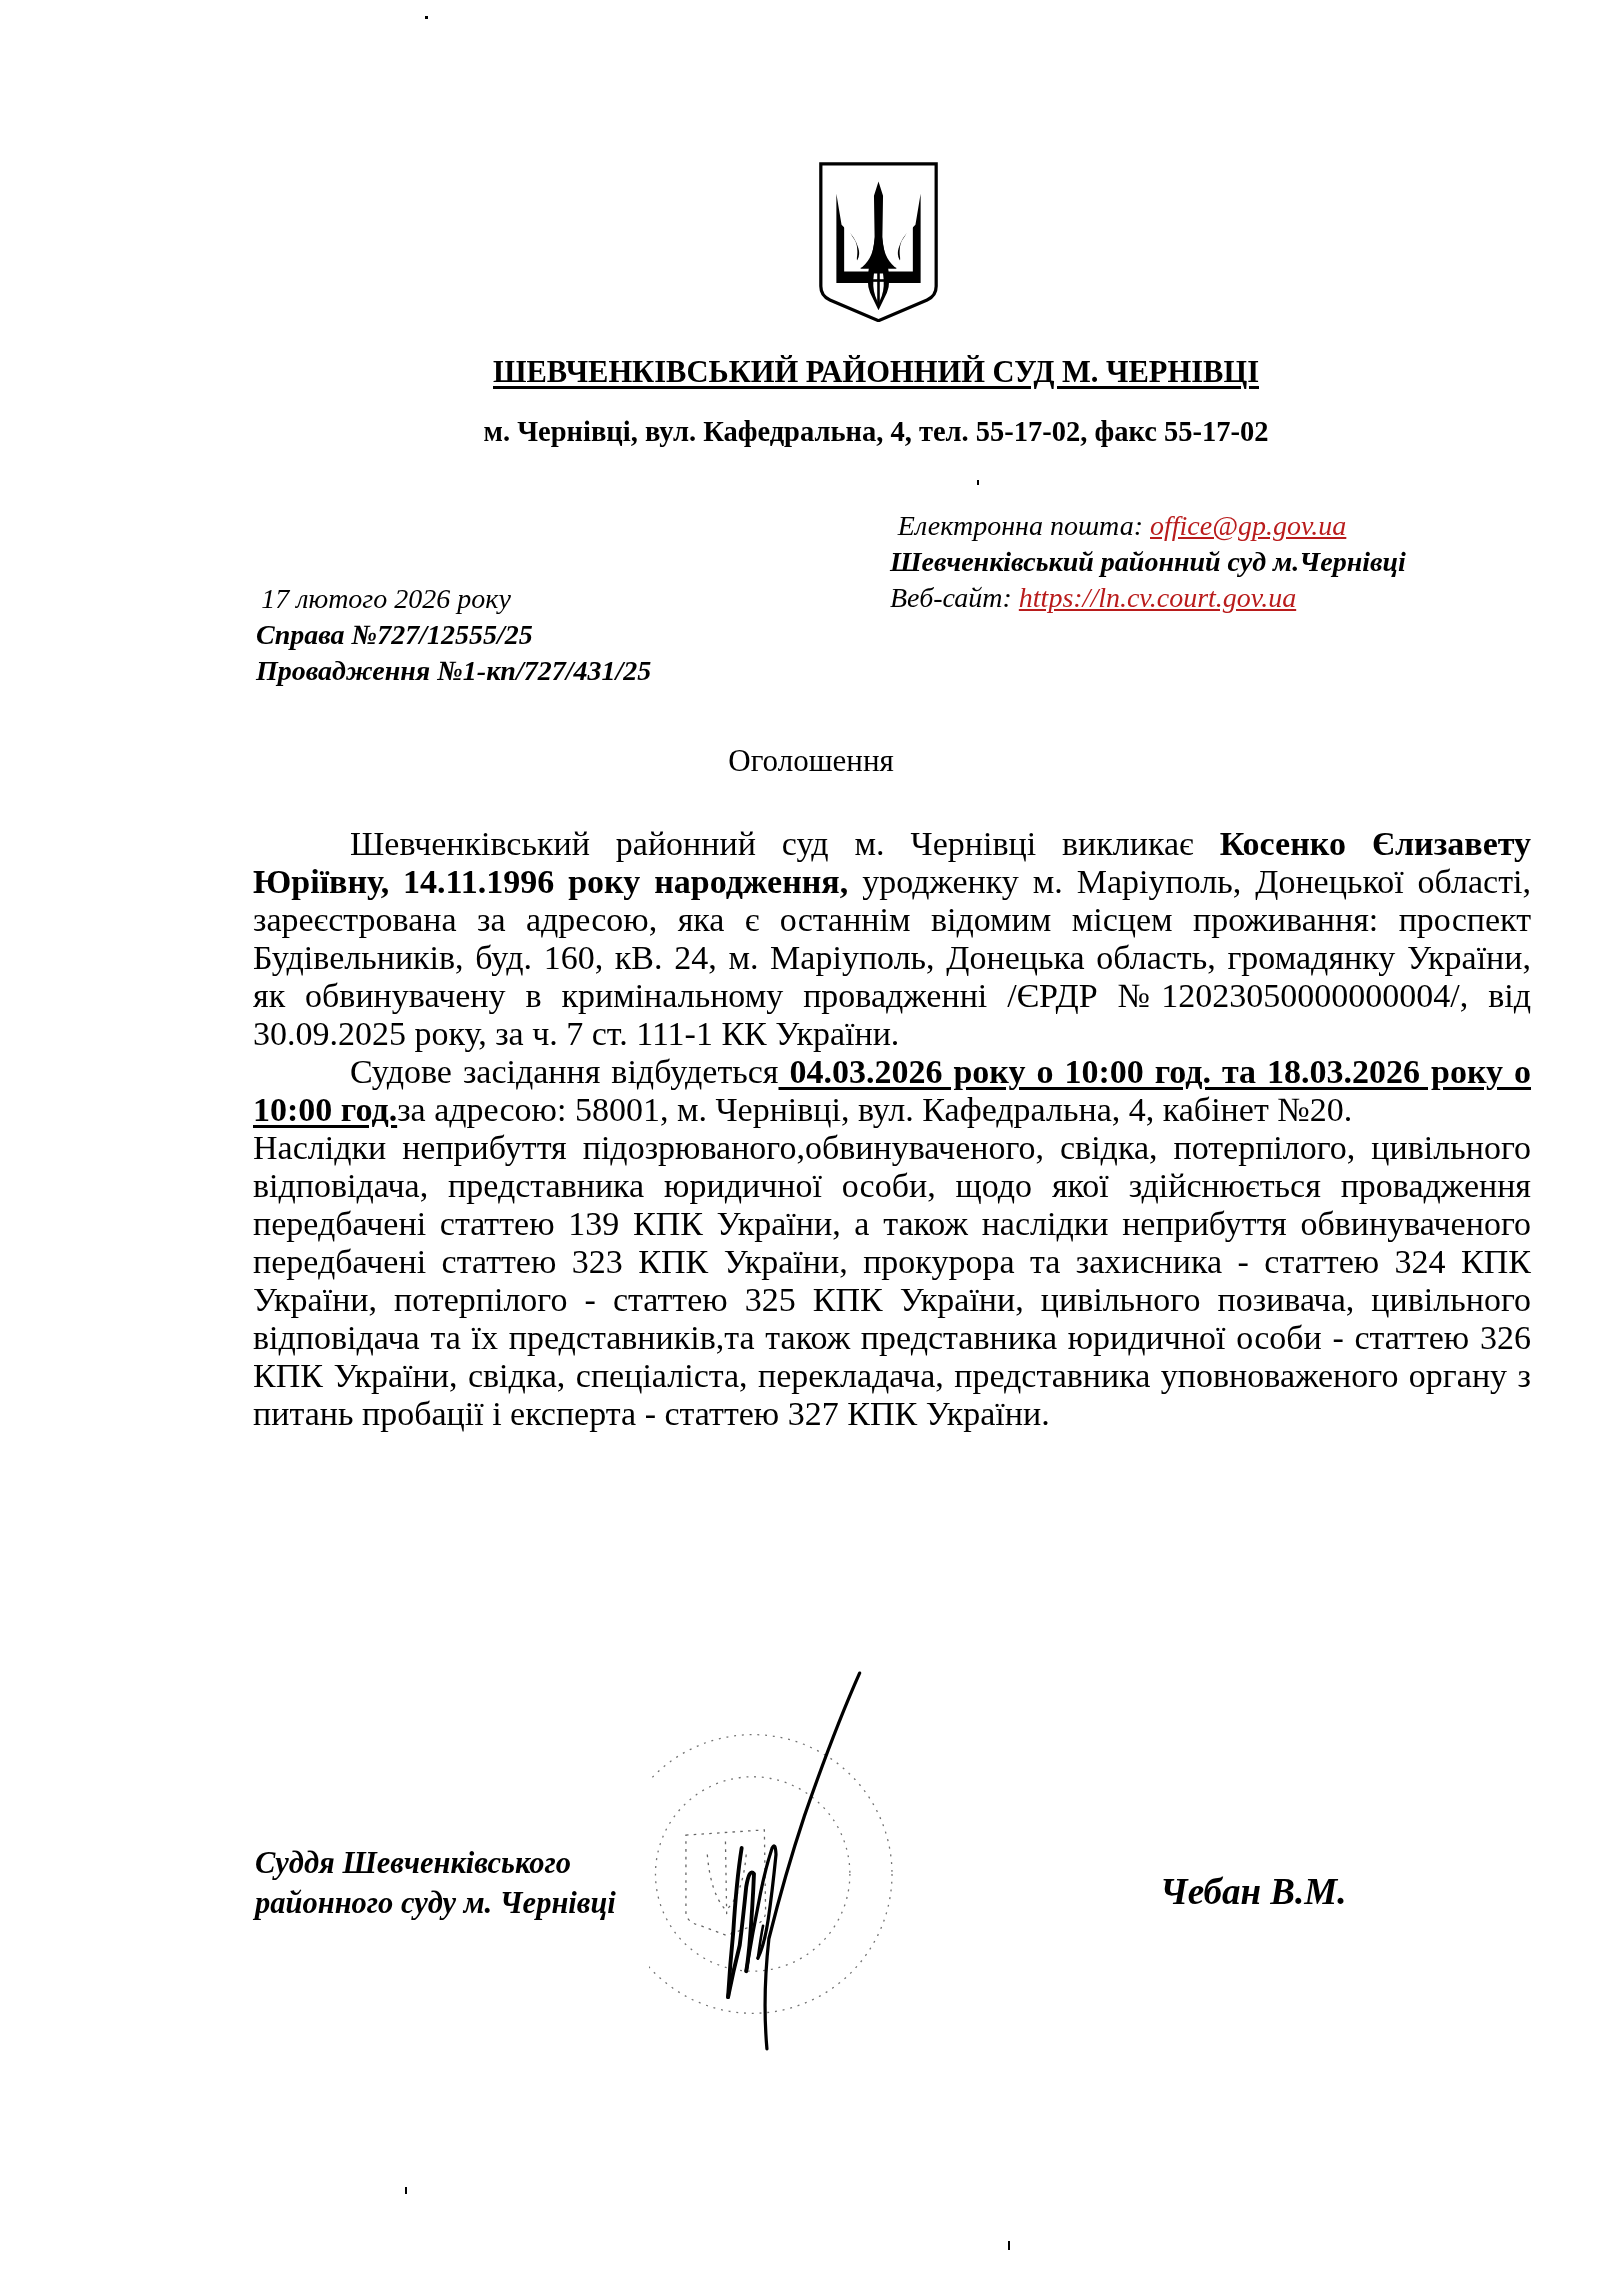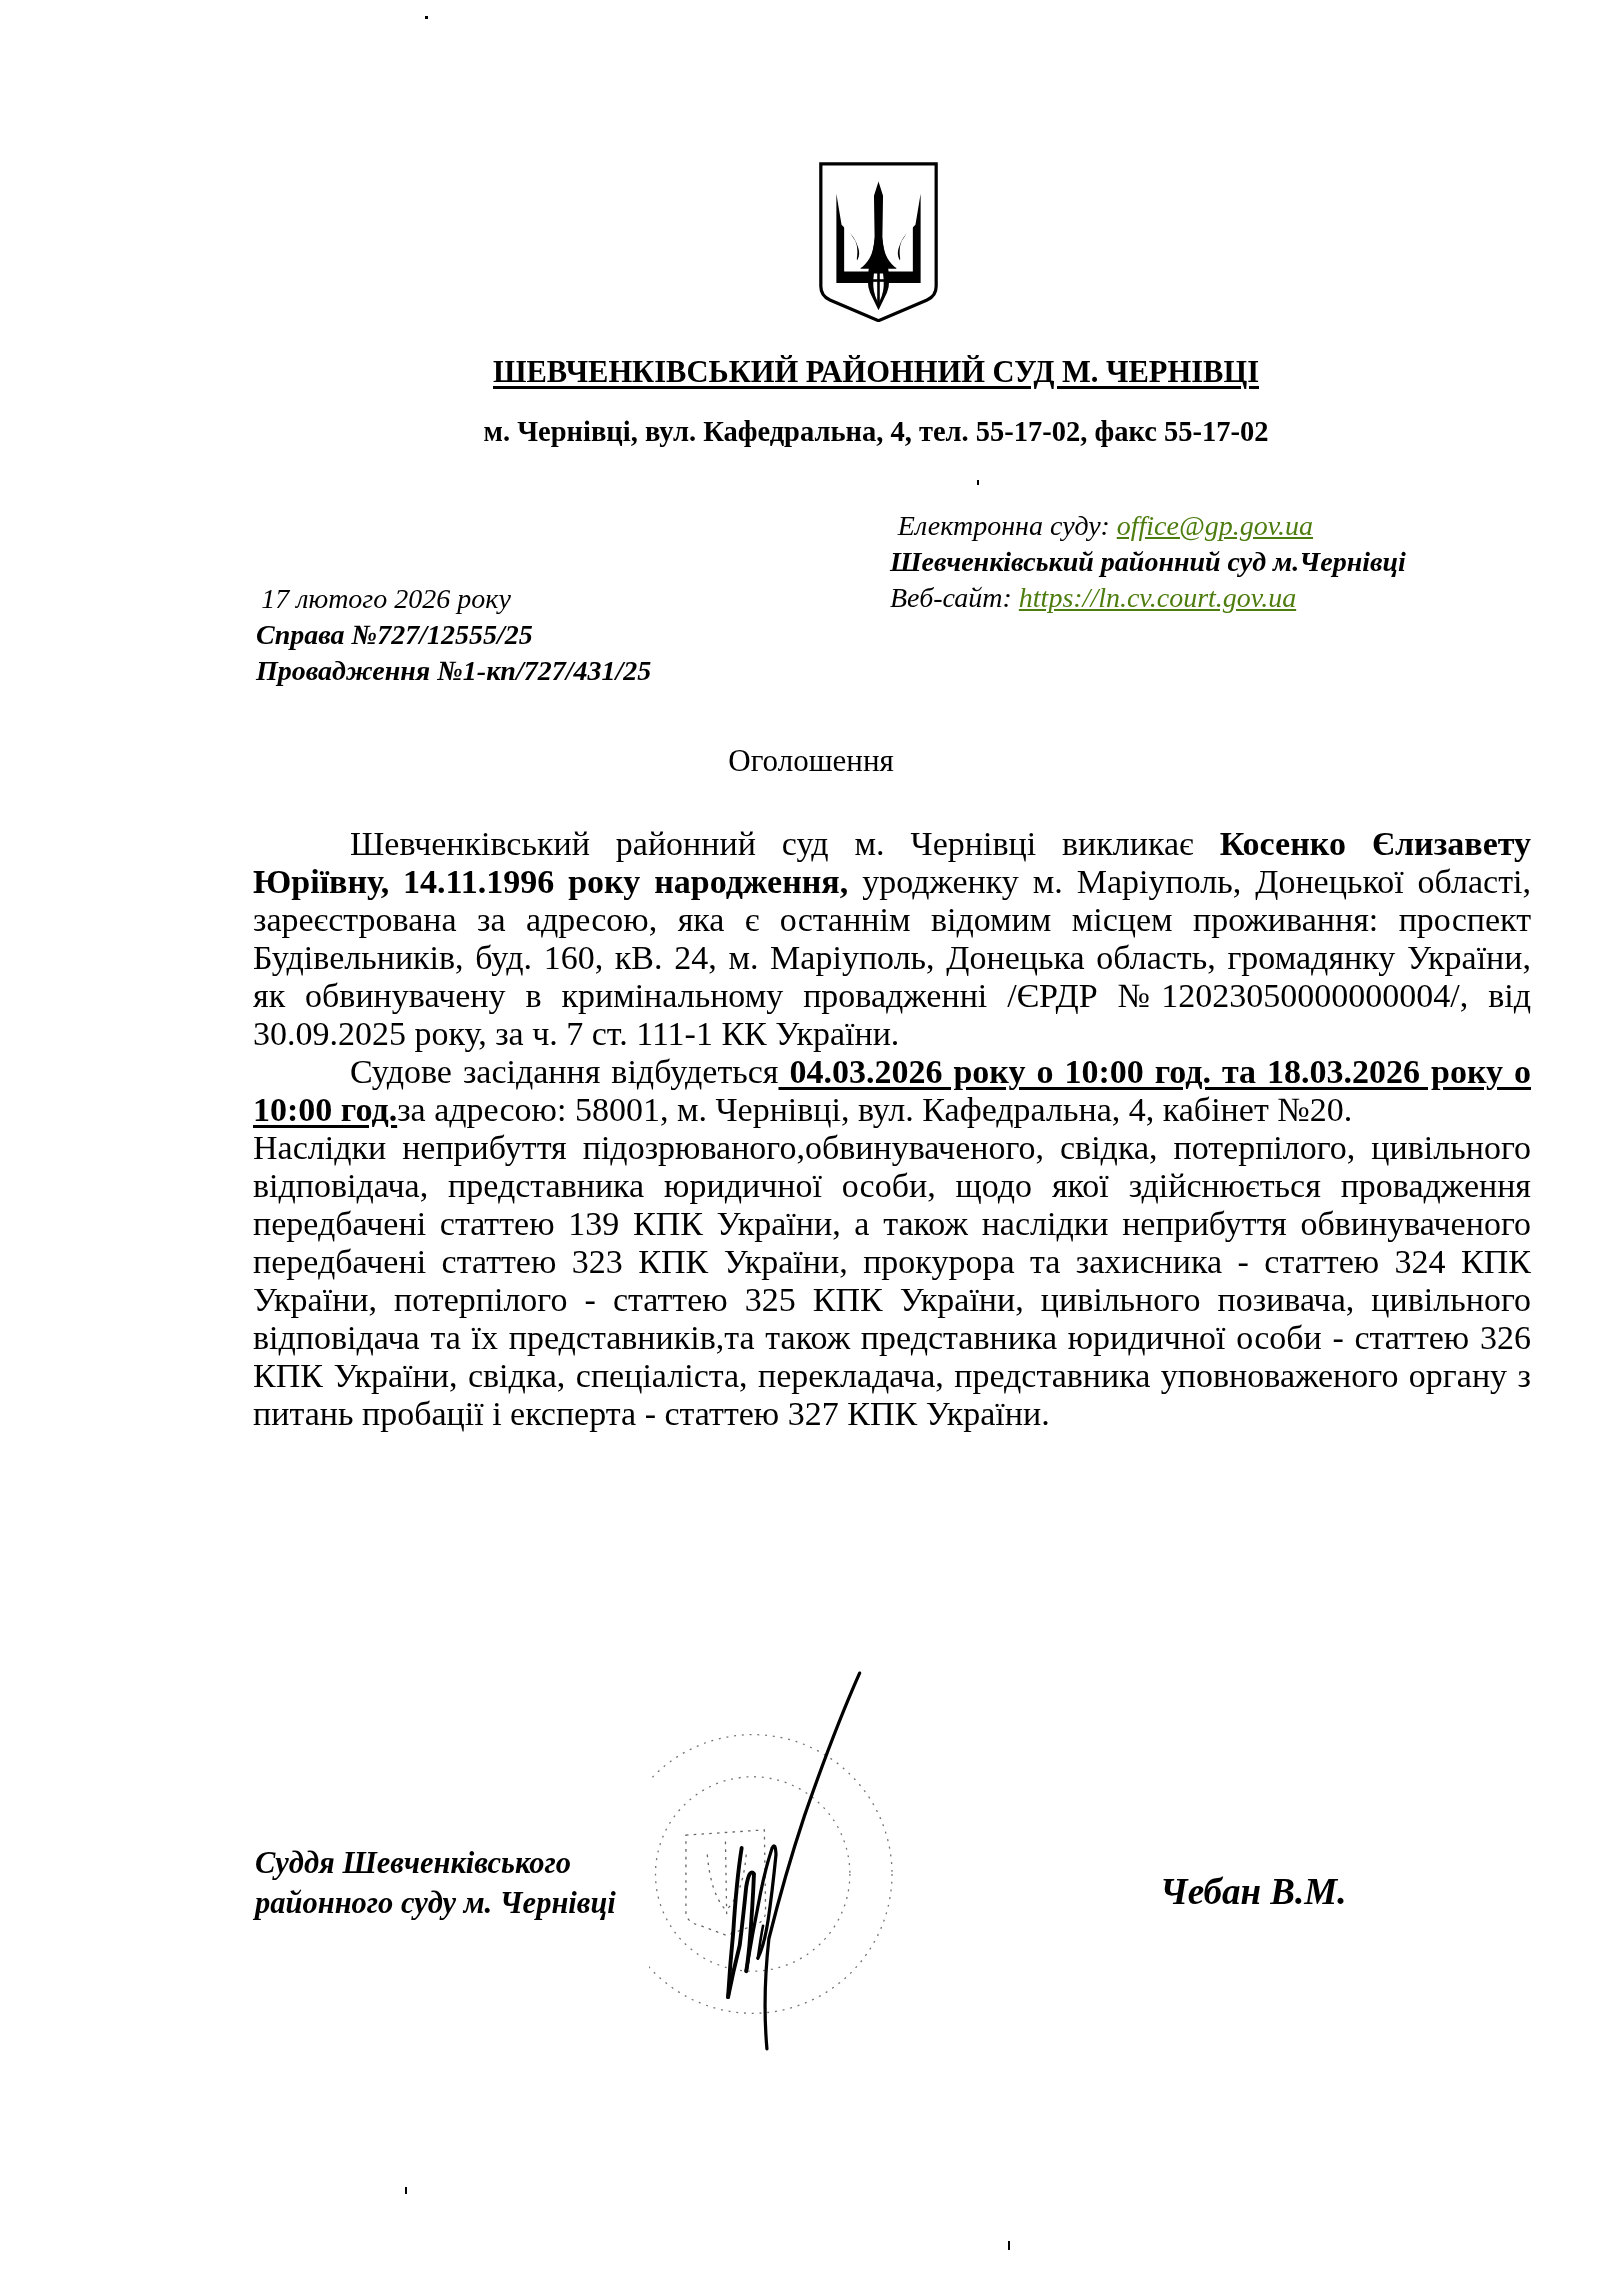--- a/index.html
+++ b/index.html
@@ -16,21 +16,21 @@
   .court-name span { text-decoration: underline; text-decoration-thickness: 2.6px; text-underline-offset: 3.9px; padding-left: 130px; }
   .court-address {
     left: 0; width: 1622px; top: 397px; text-align: center;
     font-weight: bold; font-size: 28.5px; padding-left: 130px; box-sizing: border-box; margin-top: 19px;
   }
   .meta-left { left: 256px; top: 545px; font-size: 28px; line-height: 36px; font-style: italic; }
   .meta-left .date { font-weight: normal; padding-left: 5.2px; }
   .meta-left .bold { font-weight: bold; }
   .meta-right { left: 890px; top: 508px; font-size: 28px; line-height: 36px; font-style: italic; }
   .meta-right .bold { font-weight: bold; }
-  .meta-right .link { text-decoration: underline; color: #4d7c0f; }
+  .meta-right .link { text-decoration: underline; color: #b91c1c; }
   .title {
     left: 0; width: 1622px; top: 743px; text-align: center;
     font-weight: normal; font-size: 31px;
   }
   .body-text {
     left: 253px; width: 1278px; top: 825px; font-size: 34px; line-height: 38px;
     text-align: justify;
   }
   .body-text p { margin: 0; }
   .indent { text-indent: 97px; }
@@ -65,21 +65,21 @@
 
 <div class="abs meta-left">
   <div>&nbsp;</div>
   <div class="date">17 лютого 2026 року</div>
   <div class="bold">Справа №727/12555/25</div>
   <div class="bold">Провадження №1-кп/727/431/25</div>
 </div>
 
 <div class="abs meta-right">
   <div style="padding-left:7.8px;">
-    <span>Електронна суду: </span><span class="link">office@gp.gov.ua</span>
+    <span>Електронна пошта: </span><span class="link">office@gp.gov.ua</span>
   </div>
   <div class="bold">Шевченківський районний суд м.Чернівці</div>
   <div>
     <span>Веб-сайт: </span><span class="link">https://ln.cv.court.gov.ua</span>
   </div>
 </div>
 
 <div class="abs title">Оголошення</div>
 
 <div class="abs body-text">

